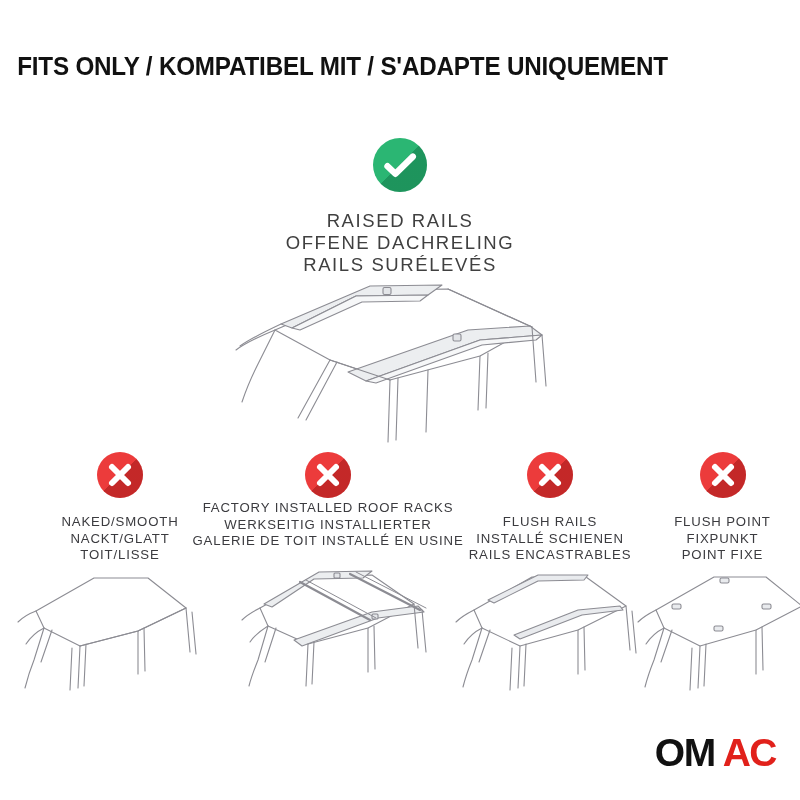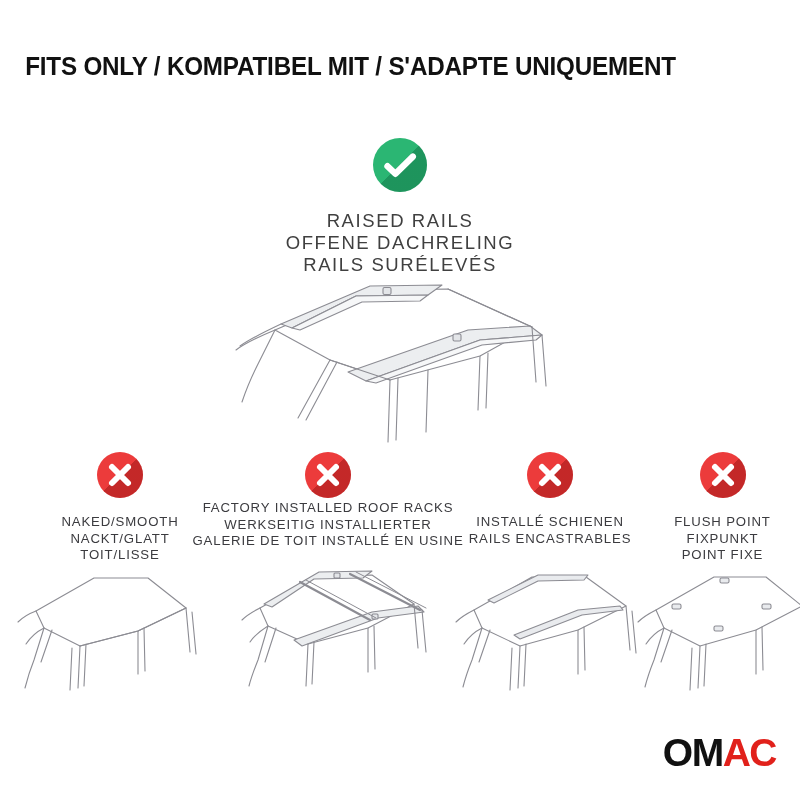--- a/index.html
+++ b/index.html
@@ -7,21 +7,21 @@
   body {
     font-family:"Liberation Sans", sans-serif;
     position:relative;
     overflow:hidden;
     -webkit-font-smoothing:antialiased;
   }
 
   
   .title-bar {
     position:absolute;
-    top:52px; left:8px; width:680px;
+    top:52px; left:0; width:680px;
     text-align:right;
   }
   .title-bar .title-text {
     display:inline-block;
     font-size:25.5px;
     font-weight:bold;
     color:#111111;
     letter-spacing:-0.2px;
     transform:scaleX(0.95);
     white-space:nowrap;
@@ -125,20 +125,21 @@
   
   .logo {
     position:absolute;
     right:24px; bottom:28px;
     display:flex;
     align-items:flex-start;
     font-weight:bold;
     font-size:39px;
     letter-spacing:-1.5px;
     line-height:1;
+    gap:8px;
   }
   .logo .om { color:#111111; }
   .logo .ac { color:#E1211B; }
 </style>
 </head>
 <body>
 
 <div class="title-bar">
   <span class="title-text">FITS ONLY / KOMPATIBEL MIT / S'ADAPTE UNIQUEMENT</span>
 </div>
@@ -225,20 +226,21 @@
   </div>
 
   <div class="bad-col col-2">
     <div class="badge bad">
       <div class="shadow"></div>
       <svg viewBox="0 0 46 46" aria-hidden="true">
         <path d="M15 15 L31 31 M31 15 L15 31" fill="none" stroke="#ffffff" stroke-width="6" stroke-linecap="round"></path>
       </svg>
     </div>
     <div class="bad-labels">
+      <div>FLUSH RAILS</div>
       <div>INSTALLÉ SCHIENEN</div>
       <div>RAILS ENCASTRABLES</div>
     </div>
   </div>
 
   <div class="bad-col col-3">
     <div class="badge bad">
       <div class="shadow"></div>
       <svg viewBox="0 0 46 46" aria-hidden="true">
         <path d="M15 15 L31 31 M31 15 L15 31" fill="none" stroke="#ffffff" stroke-width="6" stroke-linecap="round"></path>

